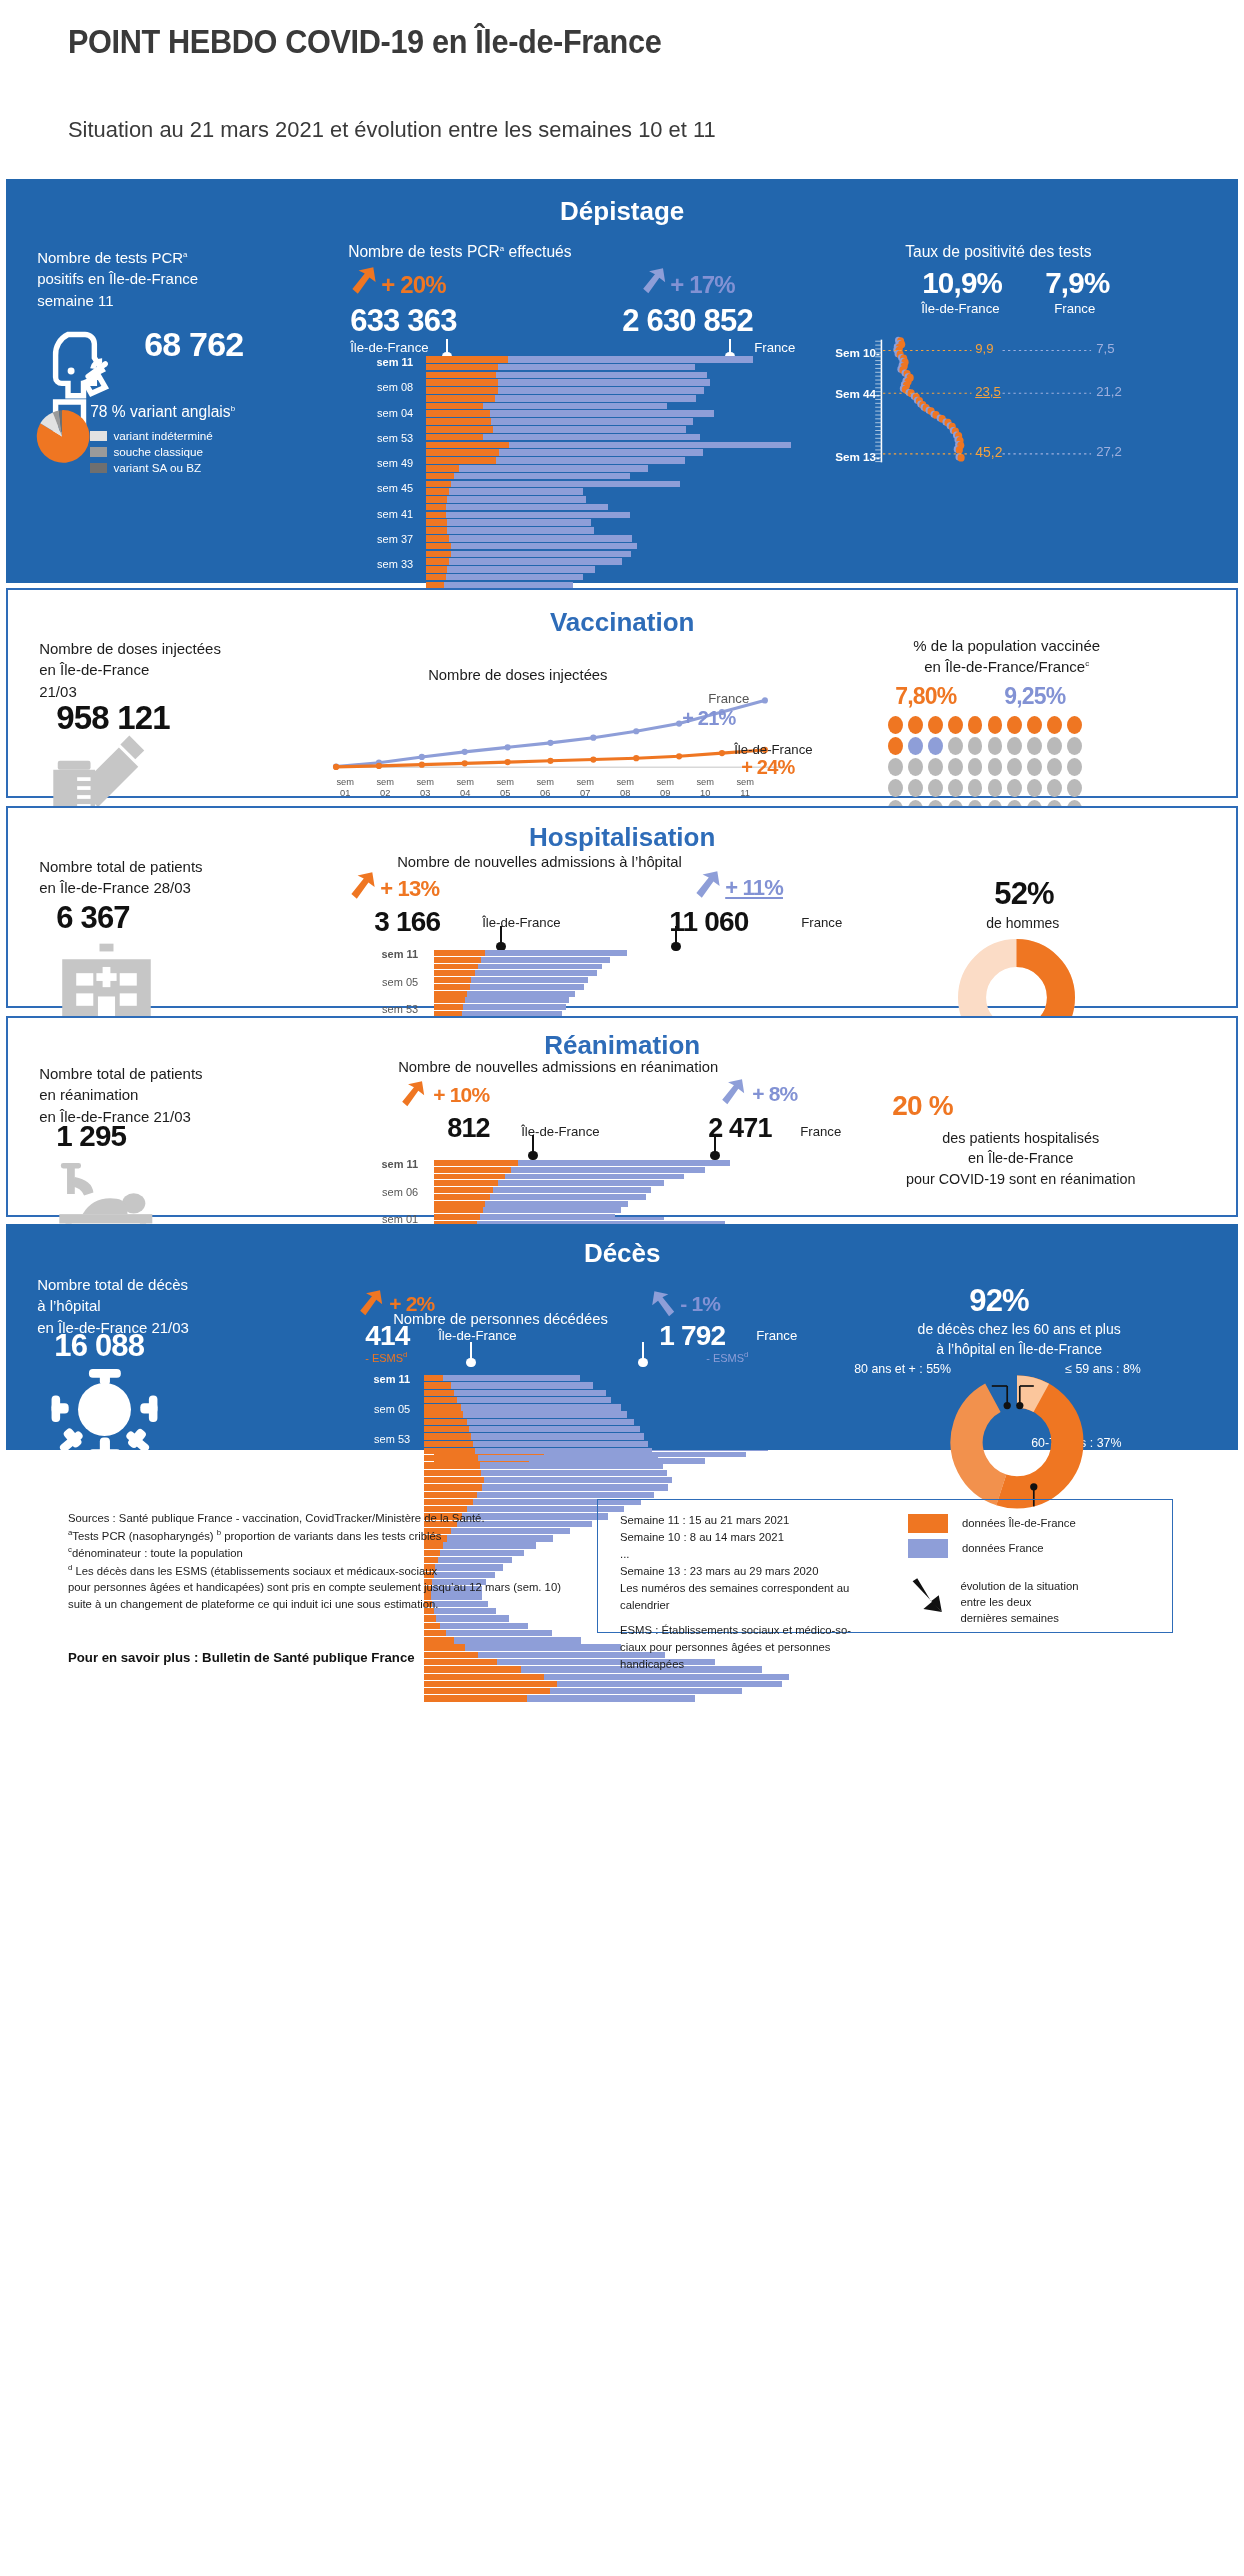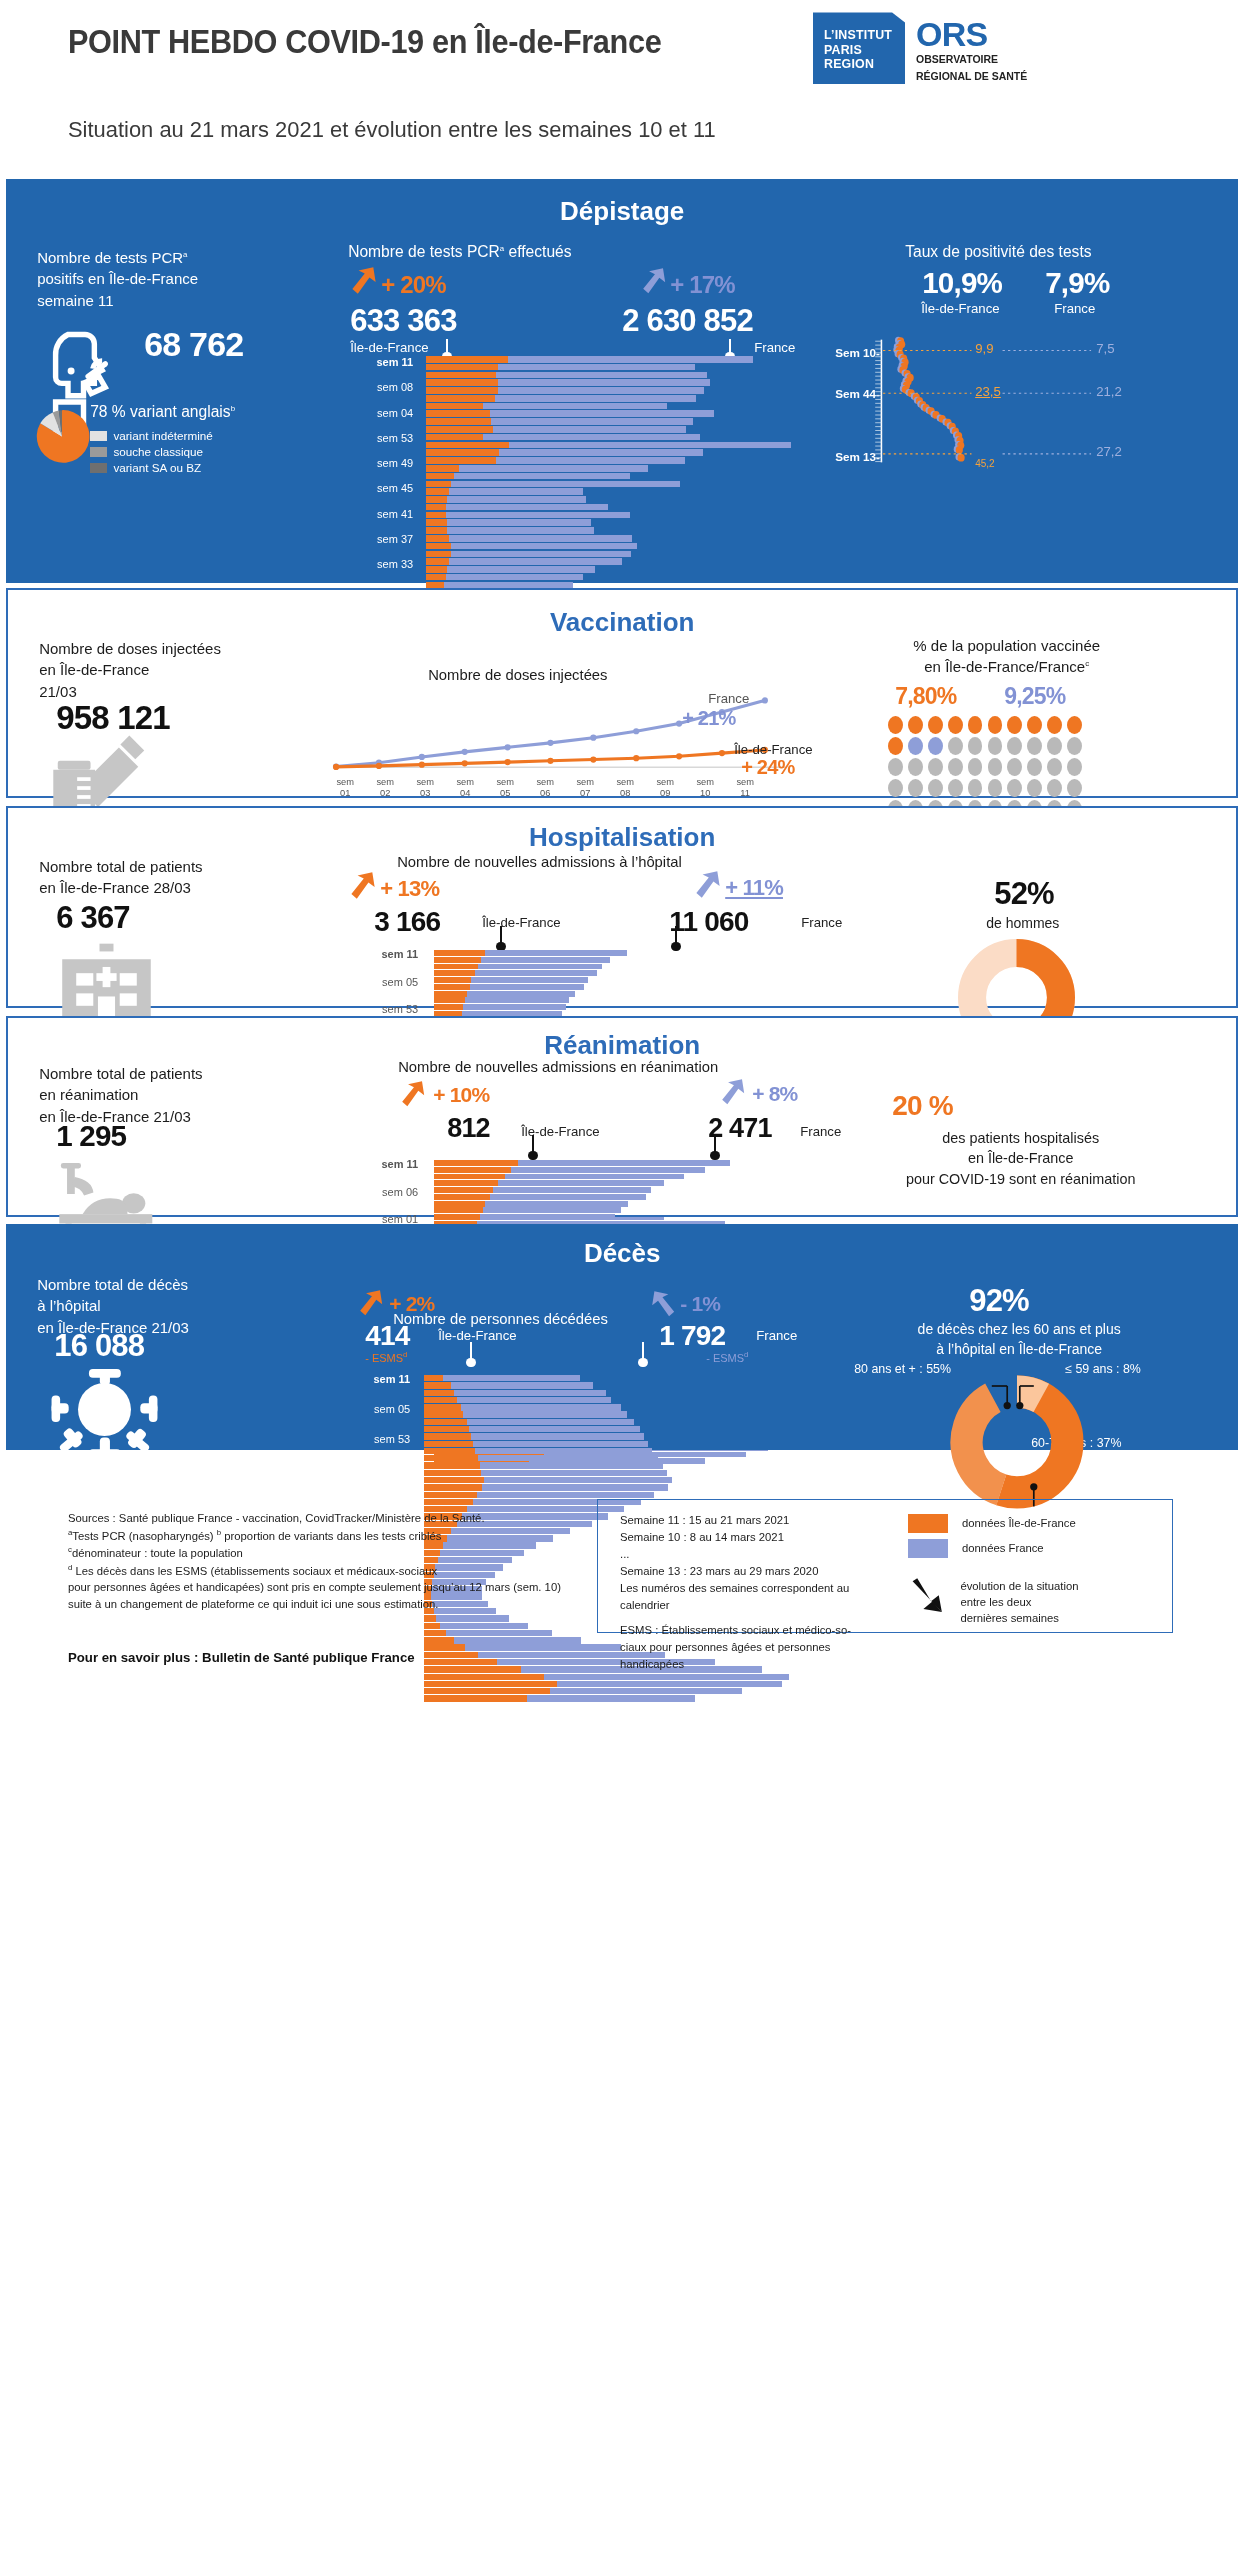--- a/index.html
+++ b/index.html
@@ -80,32 +80,20 @@
   .sup { font-size:7.8px; vertical-align:super; }
 </style>
 </head>
 <body>
 
 <div class="page">
 
   <div class="header">
     <div class="title">POINT HEBDO COVID-19 en Île-de-France</div>
     <div class="subtitle">Situation au 21 mars 2021 et évolution entre les semaines 10 et 11</div>
-    <div class="logo-block">
-      <div class="ipr-badge">
-        <div>L’INSTITUT</div>
-        <div>PARIS</div>
-        <div>REGION</div>
-      </div>
-      <div class="ors-block">
-        <div class="ors-main">ORS</div>
-        <div class="ors-sub">OBSERVATOIRE</div>
-        <div class="ors-sub">RÉGIONAL DE SANTÉ</div>
-      </div>
-    </div>
   </div>
 
   <div class="section sec-blue" style="top:179px;height:404px;">
     <div class="sec-title on-blue" style="top:17px;">Dépistage</div>
 
     <div class="lbl w" style="position:absolute;left:31px;top:68px;width:280px;">
       <span>Nombre de tests PCR</span><span class="sup">a</span><br>
       <span>positifs en Île-de-France</span><br>
       <span>semaine 11</span>
     </div>
@@ -371,21 +359,21 @@
     <div class="colname" style="position:absolute;left:1048px;top:122px;color:#fff;">France</div>
 
     <div class="tiny" style="position:absolute;left:829px;top:167px;color:#fff;font-weight:bold;">Sem  10-</div>
     <div class="tiny" style="position:absolute;left:829px;top:208px;color:#fff;font-weight:bold;">Sem 44-</div>
     <div class="tiny" style="position:absolute;left:829px;top:271px;color:#fff;font-weight:bold;">Sem 13-</div>
 
     <div style="position:absolute;left:969px;top:162px;color:#f6a23c;font-size:13.2px;">9,9</div>
     <div style="position:absolute;left:1090px;top:162px;color:#9fb0de;font-size:13.2px;">7,5</div>
     <div style="position:absolute;left:969px;top:205px;color:#f6a23c;font-size:13.2px;text-decoration:underline;">23,5</div>
     <div style="position:absolute;left:1090px;top:205px;color:#9fb0de;font-size:13.2px;">21,2</div>
-    <div style="position:absolute;left:969px;top:279px;color:#f6a23c;font-size:10px;">45,2</div>
+    <div style="position:absolute;left:969px;top:265px;color:#f6a23c;font-size:14px;">45,2</div>
     <div style="position:absolute;left:1090px;top:265px;color:#9fb0de;font-size:13.2px;">27,2</div>
 
     <svg id="pos-scatter" style="position:absolute;left:863px;top:156px;" width="132" height="132" viewBox="0 0 170 170">
         <line x1="16" y1="6" x2="16" y2="164" stroke="#ffffff" stroke-width="2"></line>
         <line x1="8" y1="8" x2="16" y2="8" stroke="#cfe0f0" stroke-width="1"></line>
         <line x1="8" y1="13" x2="16" y2="13" stroke="#cfe0f0" stroke-width="1"></line>
         <line x1="8" y1="18" x2="16" y2="18" stroke="#cfe0f0" stroke-width="1"></line>
         <line x1="8" y1="23" x2="16" y2="23" stroke="#cfe0f0" stroke-width="1"></line>
         <line x1="8" y1="28" x2="16" y2="28" stroke="#cfe0f0" stroke-width="1"></line>
         <line x1="8" y1="33" x2="16" y2="33" stroke="#cfe0f0" stroke-width="1"></line>

